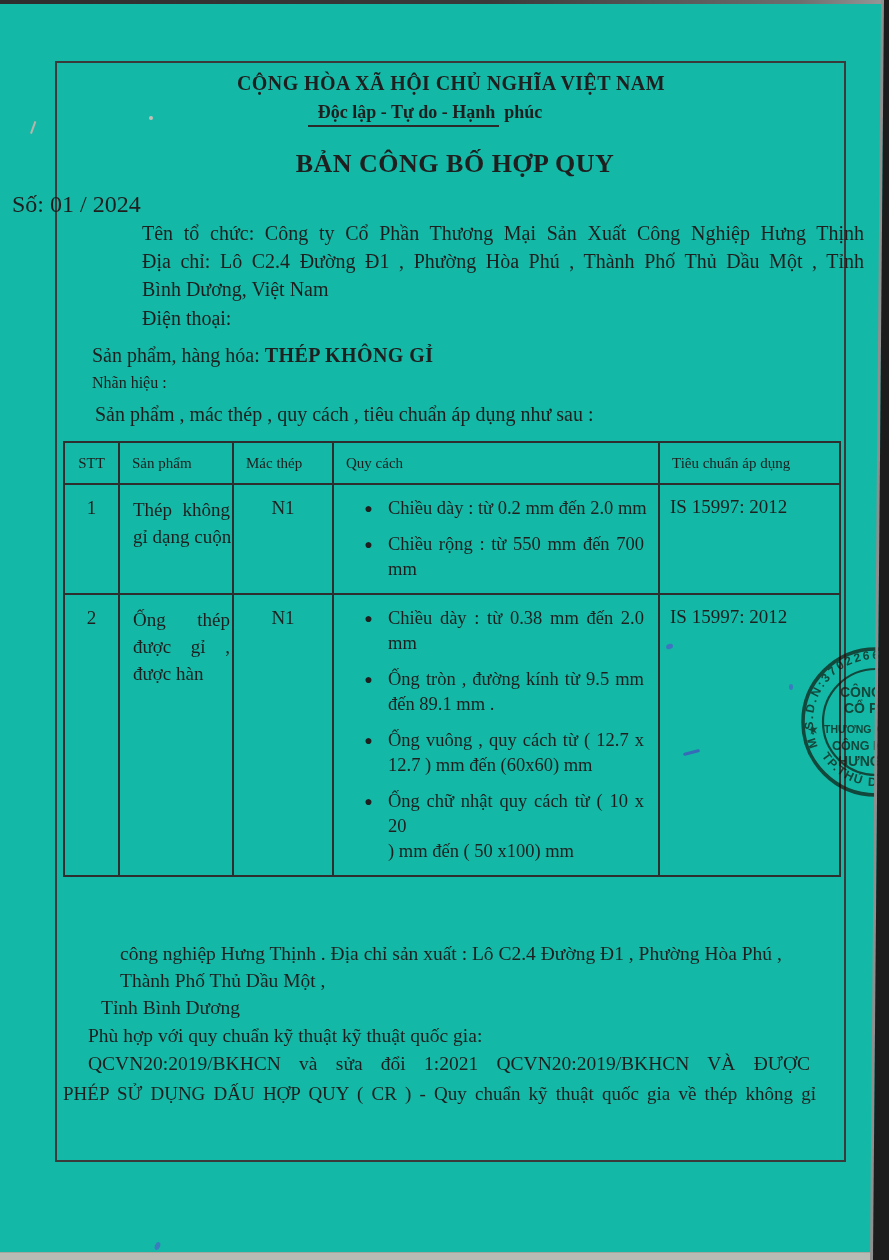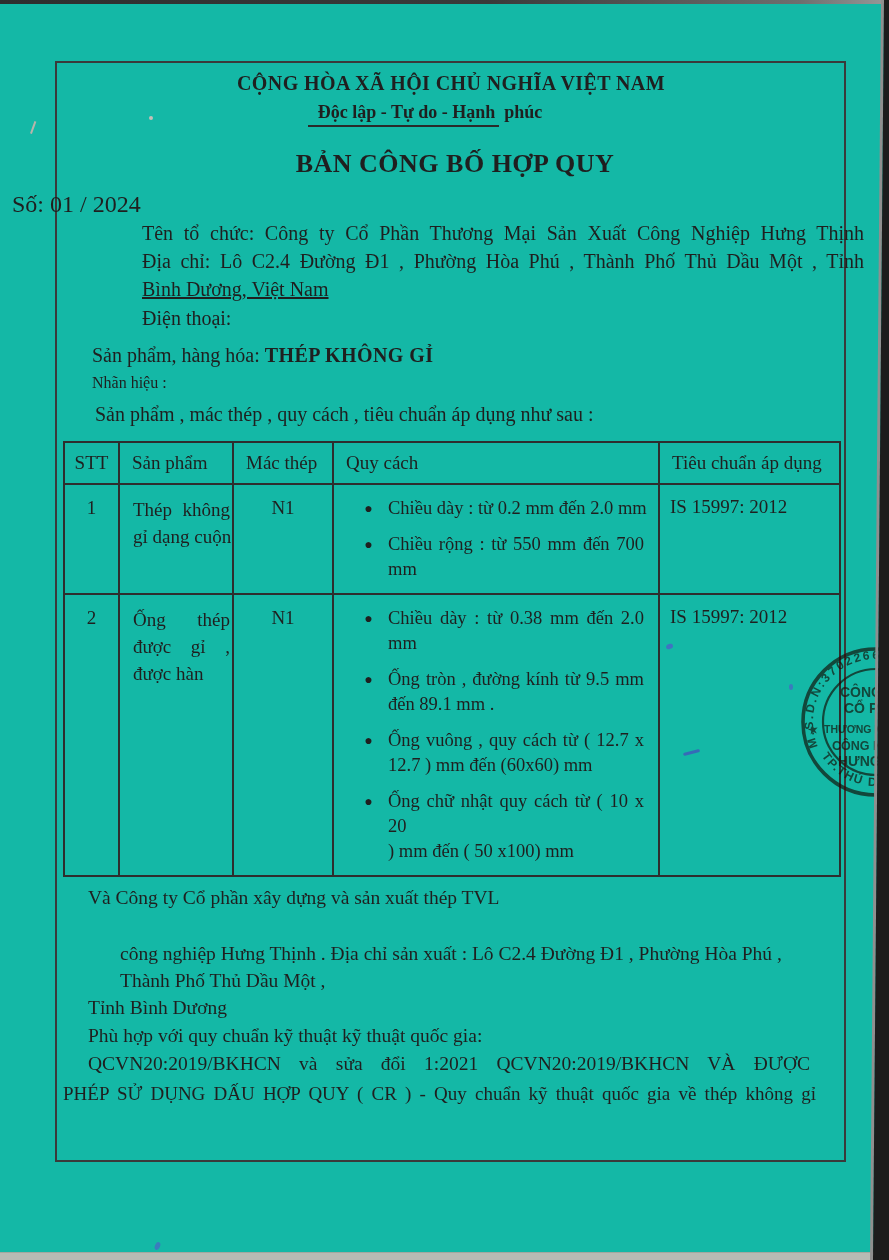--- a/index.html
+++ b/index.html
@@ -27,30 +27,30 @@
   .motto{position:absolute;top:102px;left:0;width:850px;text-align:center;font-weight:bold;font-size:18px;z-index:2;}
   .motto .u{border-bottom:2.5px solid #2a2a2a;padding:0 4px 3px 10px;}
   .motto .tail{padding-left:5px;}
   .doc-title{position:absolute;top:149px;left:16px;width:878px;text-align:center;font-weight:bold;font-size:26px;letter-spacing:.5px;z-index:2;}
   .doc-number{position:absolute;top:191px;left:12px;width:878px;font-size:24px;z-index:2;}
 
   .iline{position:absolute;left:97px;font-size:20px;white-space:nowrap;z-index:2;margin-left:45px;}
   .jline{white-space:normal;text-align:justify;text-align-last:justify;-moz-text-align-last:justify;}
   .il1{top:222px;width:722px;}
   .il2{top:250px;width:722px;}
-  .il3{top:278px;text-decoration:underline;}
+  .il3{top:278px;}
   .il4{top:307px;}
   .product-line{position:absolute;left:92px;top:344px;font-size:20px;white-space:nowrap;z-index:2;text-align:right;}
   .product-line b{letter-spacing:.4px;}
   .brand-line{position:absolute;left:92px;top:374px;font-size:16px;white-space:nowrap;z-index:2;}
   .intro-line{position:absolute;left:95px;top:403px;font-size:20px;white-space:nowrap;z-index:2;}
 
   table.spec{position:absolute;left:63px;top:441px;width:776px;border-collapse:collapse;table-layout:fixed;z-index:2;}
   table.spec th,table.spec td{border:2px solid #2e2e2e;}
-  table.spec th{font-weight:normal;font-size:19px;text-align:left;padding:0 0 0 12px;vertical-align:middle;height:40px;border-radius:14px;}
+  table.spec th{font-weight:normal;font-size:15px;text-align:left;padding:0 0 0 12px;vertical-align:middle;height:40px;border-radius:14px;}
   table.spec th.hc{text-align:center;padding:0;}
   table.spec td{vertical-align:top;font-size:19px;}
   tr.r1{height:98px;} tr.r2{height:232px;}
   td.c1{text-align:center;padding-top:12px;}
   td.c2{padding:11px 2px 0 13px;line-height:27px;font-size:18.5px;}
   td.c3{text-align:center;padding-top:12px;}
   td.c4{padding:11px 14px 0 13px;}
   td.c5{padding:11px 4px 0 10px;}
   ul.specs{list-style:none;margin:0;padding:0;}
   ul.specs li{display:flex;margin-bottom:11px;font-size:18.5px;line-height:25px;}
@@ -58,21 +58,21 @@
   ul.specs li .txt{flex:1;}
   .ln{white-space:nowrap;}
   .ln.j{white-space:normal;text-align:justify;text-align-last:justify;-moz-text-align-last:justify;}
 
   .note{position:absolute;font-size:19.5px;white-space:nowrap;z-index:2;}
   .n1{top:859px;left:95px;width:717px;}
   .n2{top:887px;left:88px;}
   .n3{top:915px;left:95px;width:719px;font-size:19px;}
   .n4{top:943px;left:120px;}
   .n5{top:970px;left:120px;}
-  .n6{top:997px;left:88px;}
+  .n6{top:997px;left:101px;}
   .n7{top:1025px;left:88px;}
   .n8{top:1053px;left:88px;width:722px;}
   .n9{top:1083px;left:63px;width:753px;font-size:19px;}
 
   .stamp{position:absolute;left:798px;top:644px;width:156px;height:156px;z-index:30;opacity:.88;mix-blend-mode:multiply;}
   .stamp text{fill:#d94c43;font-family:"Liberation Sans","DejaVu Sans",sans-serif;font-weight:bold;}
 </style>
 </head>
 <body>
 
@@ -178,21 +178,20 @@
                 <div class="ln">) mm đến ( 50 x100) mm</div>
               </div>
             </li>
           </ul>
         </td>
         <td class="c5">IS 15997: 2012</td>
       </tr>
     </tbody>
   </table>
 
-  <div class="note n2">Và Công ty Cổ phần xây dựng và sản xuất thép TVL</div>
   <div class="note n4">công nghiệp Hưng Thịnh . Địa chỉ sản xuất : Lô C2.4 Đường Đ1 , Phường Hòa Phú ,</div>
   <div class="note n5">Thành Phố Thủ Dầu Một ,</div>
   <div class="note n6">Tỉnh Bình Dương</div>
   <div class="note n7">Phù hợp với quy chuẩn kỹ thuật kỹ thuật quốc gia:</div>
   <div class="note n8 jline">QCVN20:2019/BKHCN và sửa đổi 1:2021 QCVN20:2019/BKHCN VÀ ĐƯỢC</div>
   <div class="note n9 jline">PHÉP SỬ DỤNG DẤU HỢP QUY ( CR ) -  Quy chuẩn kỹ thuật quốc gia về thép không gỉ</div>
 
   <div class="stamp">
     <svg width="156" height="156" viewBox="0 0 156 156">
       <defs>

